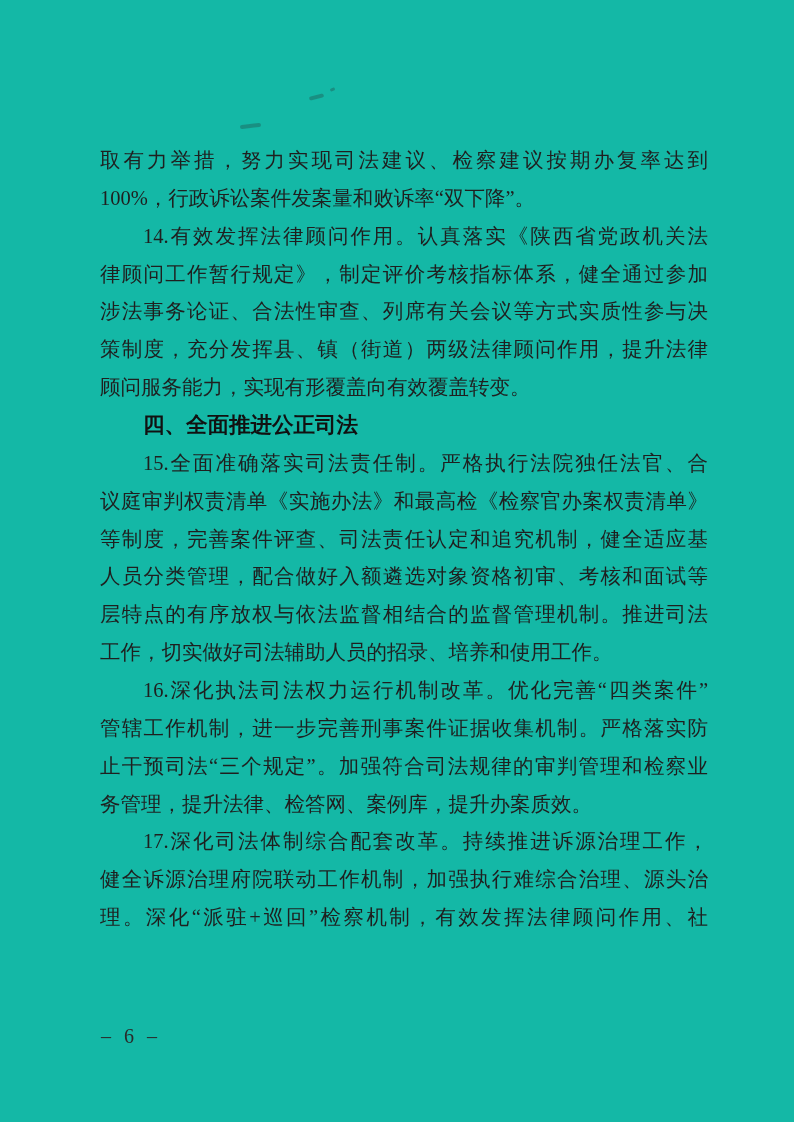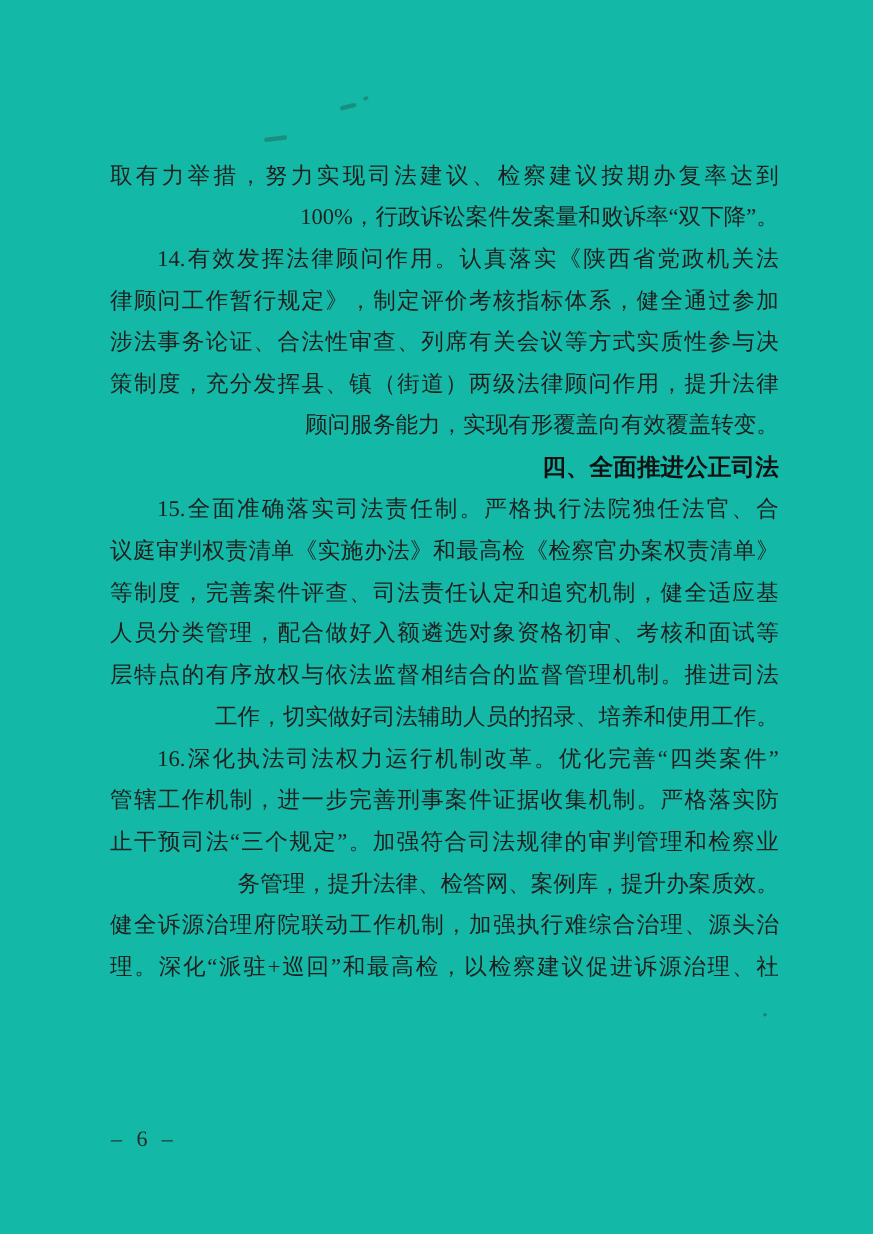--- a/index.html
+++ b/index.html
@@ -15,21 +15,21 @@
     background: #14b8a6;
   }
   .body-text {
     position: absolute;
     left: 100px; top: 142px; width: 608px;
     color: #1f1f1f;
     font-size: 20.5px;
     line-height: 37.86px;
   }
   .ln {
-    text-align: right;
+    text-align: left;
     white-space: nowrap;
   }
   .ln.j {
     white-space: normal;
     text-align: justify;
     text-align-last: justify;
   }
   .ln.ind { text-indent: 43px; }
   .heading {
     font-family: Liberation Serif, serif;
@@ -84,20 +84,21 @@
     <div class="ln j">等制度，完善案件评查、司法责任认定和追究机制，健全适应基</div>
     <div class="ln j">人员分类管理，配合做好入额遴选对象资格初审、考核和面试等</div>
     <div class="ln j">层特点的有序放权与依法监督相结合的监督管理机制。推进司法</div>
     <div class="ln">工作，切实做好司法辅助人员的招录、培养和使用工作。</div>
 
     <div class="ln j ind">16.深化执法司法权力运行机制改革。优化完善“四类案件”</div>
     <div class="ln j">管辖工作机制，进一步完善刑事案件证据收集机制。严格落实防</div>
     <div class="ln j">止干预司法“三个规定”。加强符合司法规律的审判管理和检察业</div>
     <div class="ln">务管理，提升法律、检答网、案例库，提升办案质效。</div>
 
+    <div class="ln j ind">17.深化司法体制综合配套改革。持续推进诉源治理工作，</div>
     <div class="ln j">健全诉源治理府院联动工作机制，加强执行难综合治理、源头治</div>
-    <div class="ln j">理。深化“派驻+巡回”和最高检，以检察建议促进诉源治理、社</div>
+    <div class="ln j">理。深化“派驻+巡回”检察机制，有效发挥法律顾问作用、社</div>
 
   </div>
 
   <div class="page-number">– 6 –</div>
 
 </div>
 
 </body></html>

